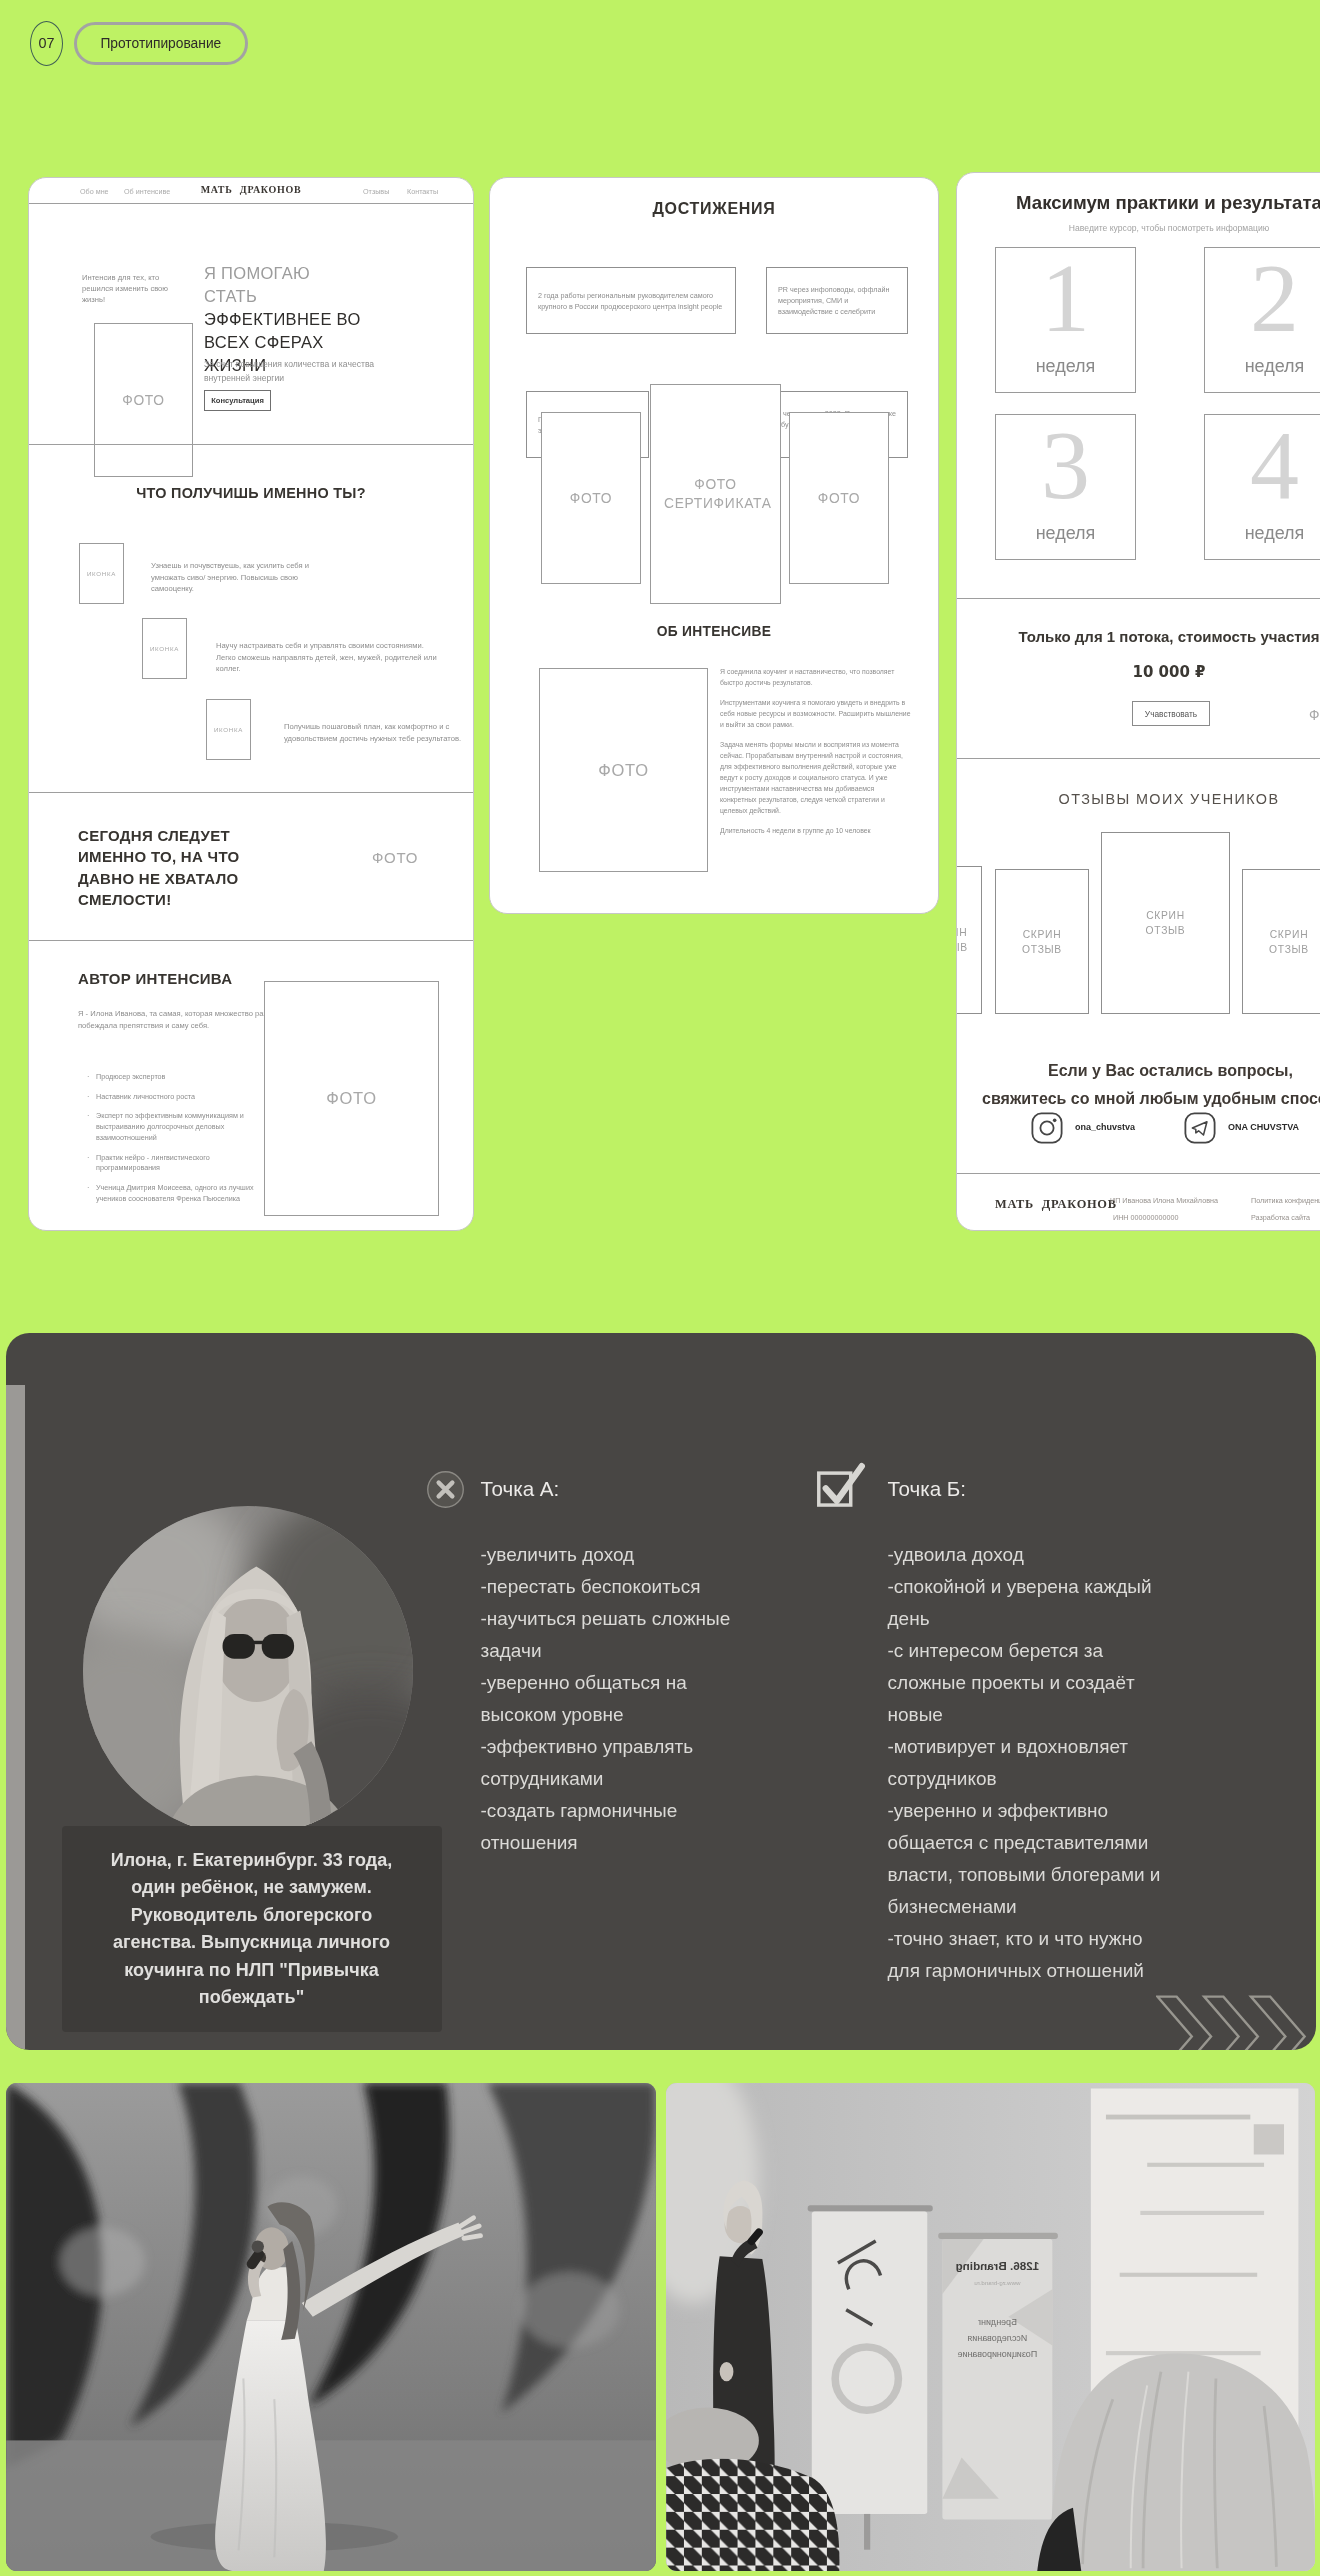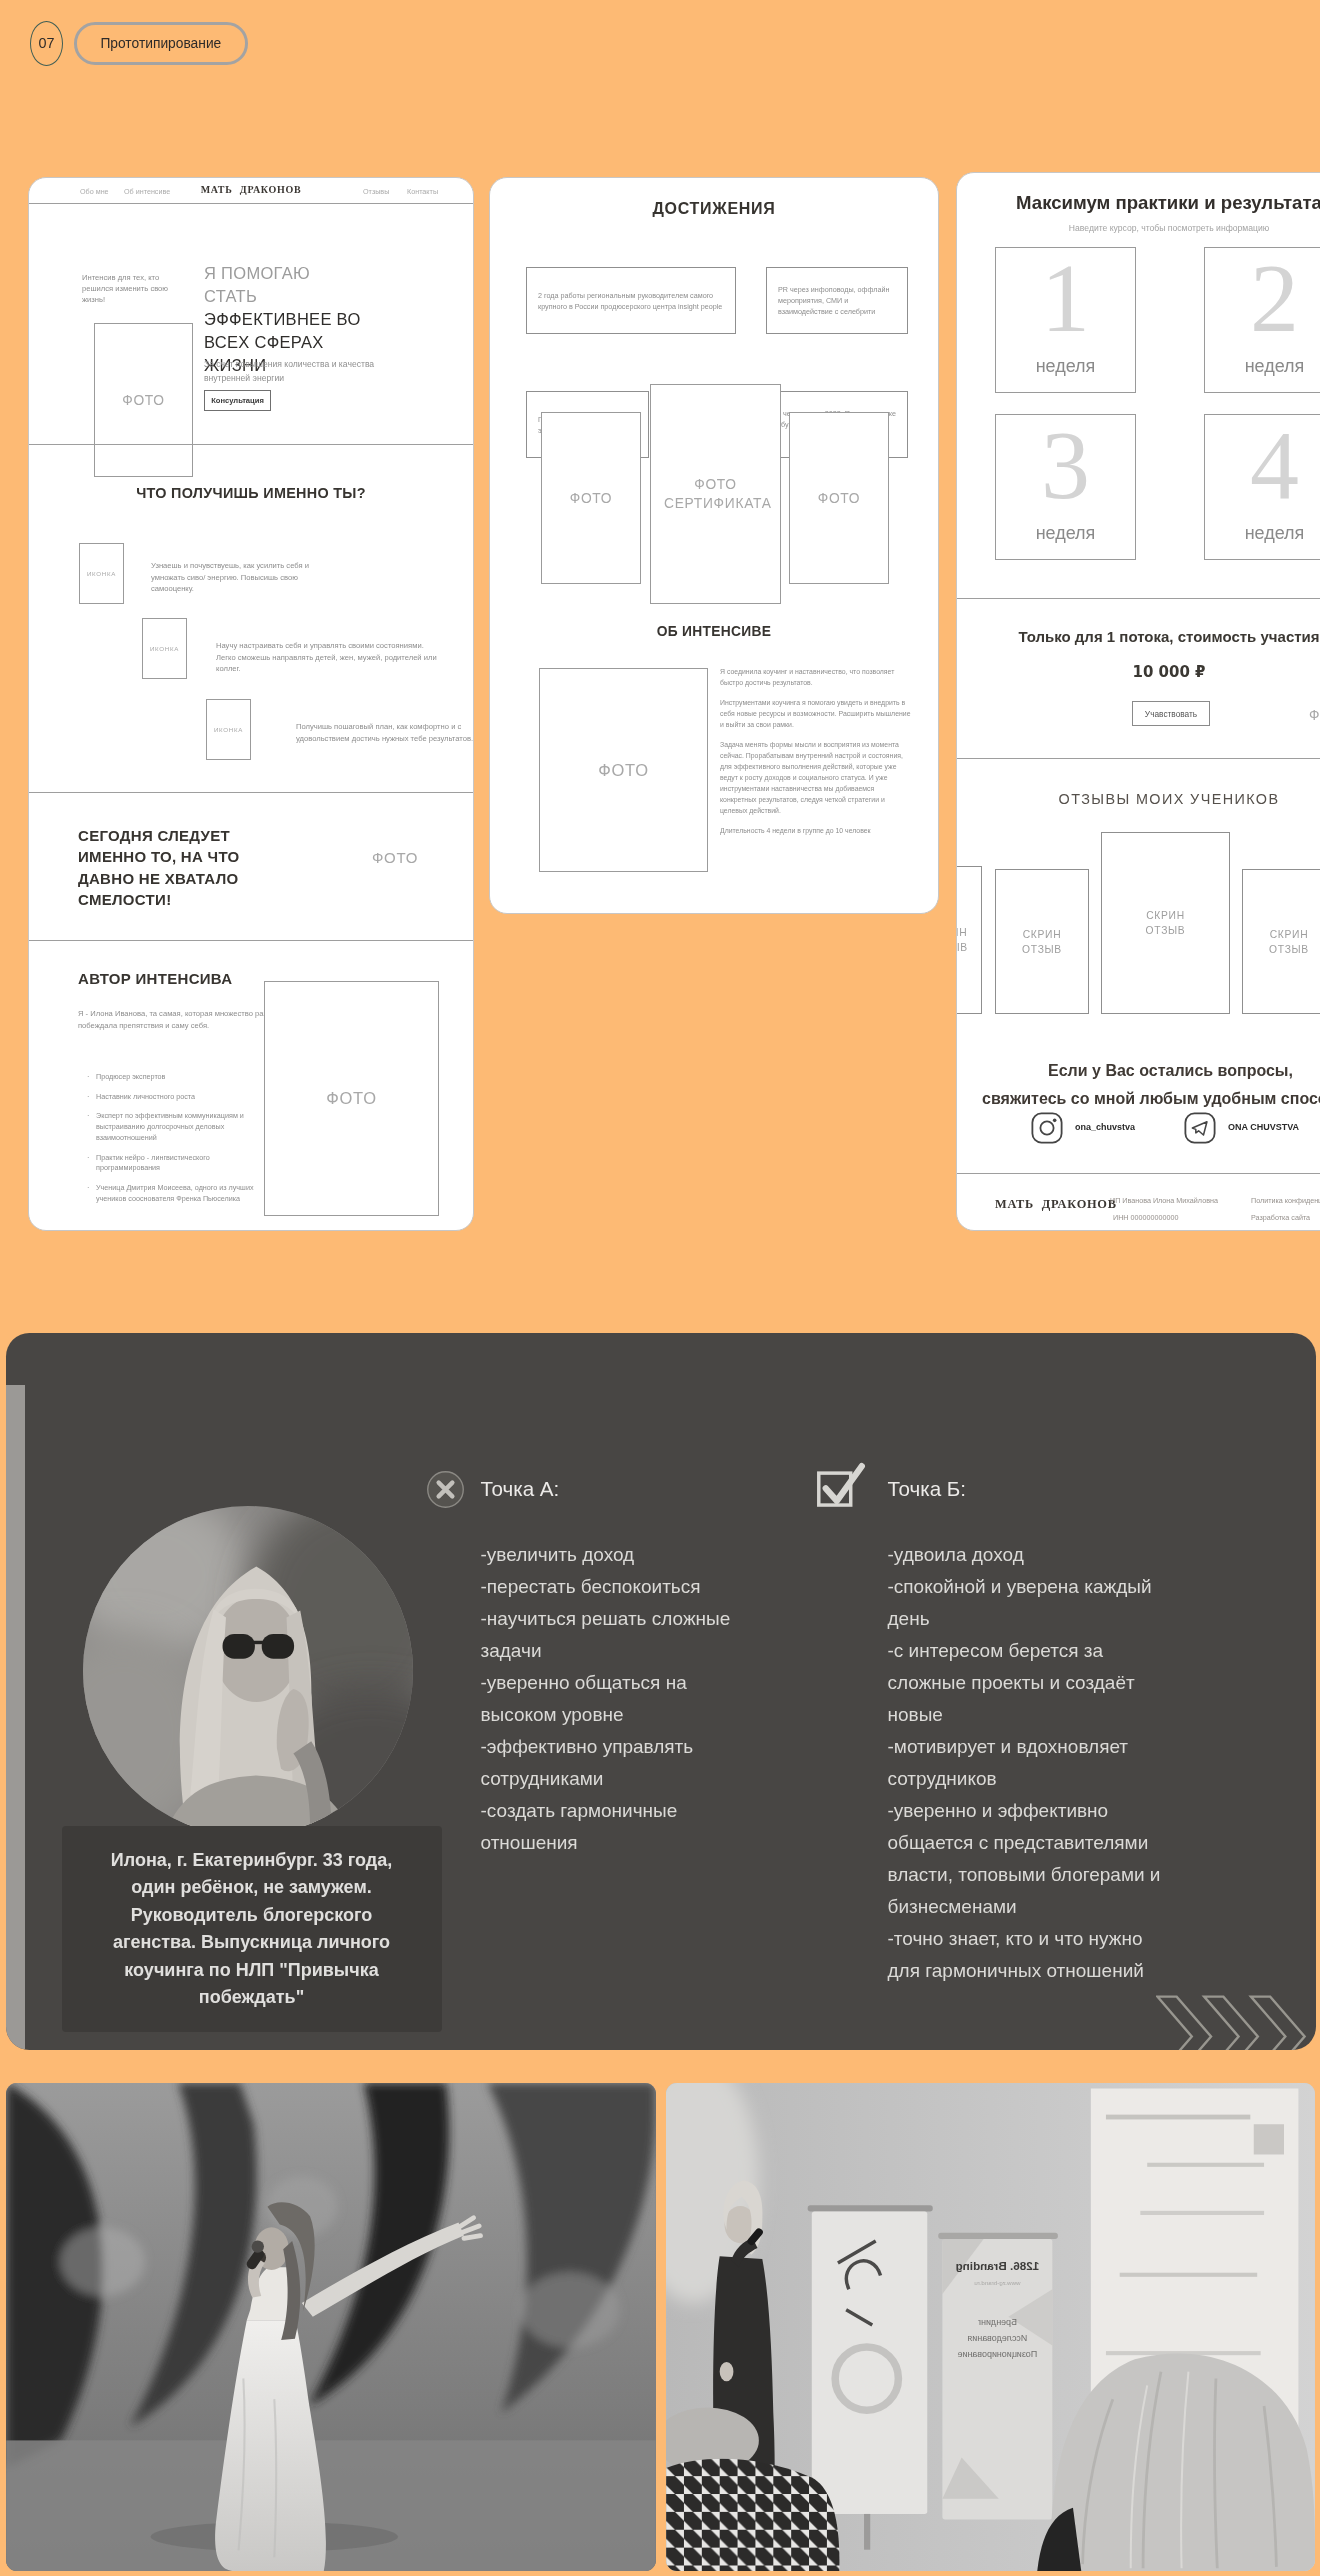--- a/index.html
+++ b/index.html
@@ -1,17 +1,17 @@
 <!DOCTYPE html>
 <html style="font-size:11px"><head>
 <meta charset="utf-8">
 <style>
   * { margin:0; padding:0; box-sizing:border-box; }
   html,body { background:#fff; }
-  .canvas { position:relative; width:1321px; height:2576px; background:#fdba74;
+  .canvas { position:relative; width:1321px; height:2576px; background:#bef264;
             overflow:hidden; font-family:"Liberation Sans", sans-serif; color:#2e2b29;padding-left:29px; }
 
   
   .badge-circle { position:absolute; left:30px; top:20.6px; width:33px; height:45px;
     border:1px solid #3f5e55; border-radius:50%; display:flex; align-items:center;
     justify-content:center; font-size:14.4px; color:#2e2b29; }
   .badge-pill { position:absolute; left:74px; top:22px; height:43px; padding:0 23.4px;
     border:3px solid #a3a3a3; border-radius:21.3px; display:flex; align-items:center;
     font-size:13.8px; color:#2e2b29; }
 
@@ -131,21 +131,21 @@
       <span class="ph-label">ИКОНКА</span>
       </div>
     <div class="benefit-text" style="left:122px; top:382px; width:182px;">Узнаешь и почувствуешь, как усилить себя и умножать сиво/ энергию. Повысишь свою самооценку.</div>
     <div class="ph-box benefit-icon" style="left:113px; top:440px; width:45px; height:61px;">
       <span class="ph-label">ИКОНКА</span>
       </div>
     <div class="benefit-text" style="left:187px; top:462px; width:227px;">Научу настраивать себя и управлять своими состояниями. Легко сможешь направлять детей, жен, мужей, родителей или коллег.</div>
     <div class="ph-box benefit-icon" style="left:177px; top:521px; width:45px; height:61px;">
       <span class="ph-label">ИКОНКА</span>
       </div>
-    <div class="benefit-text" style="left:255px; top:543px; width:189px;margin-left:12px;">Получишь пошаговый план, как комфортно и с удовольствием достичь нужных тебе результатов.</div>
+    <div class="benefit-text" style="left:255px; top:543px; width:189px;">Получишь пошаговый план, как комфортно и с удовольствием достичь нужных тебе результатов.</div>
     <div class="hr" style="top:614px;"></div>
 
     <div class="sec-title" style="left:49px; top:647px; width:213px; font-size:15px; line-height:21.3px;">СЕГОДНЯ СЛЕДУЕТ ИМЕННО ТО, НА ЧТО ДАВНО НЕ ХВАТАЛО СМЕЛОСТИ!</div>
     <div class="ph-label" style="position:absolute; left:343px; top:671px; font-size:15px;">ФОТО</div>
     <div class="hr" style="top:762px;"></div>
 
     <div class="sec-title" style="left:49px; top:792px; font-size:15px;">АВТОР ИНТЕНСИВА</div>
     <div class="author-intro">Я - Илона Иванова, та самая, которая множество раз побеждала препятствия и саму себя.</div>
     <ul class="author-bullets">
       <li>Продюсер экспертов</li>

